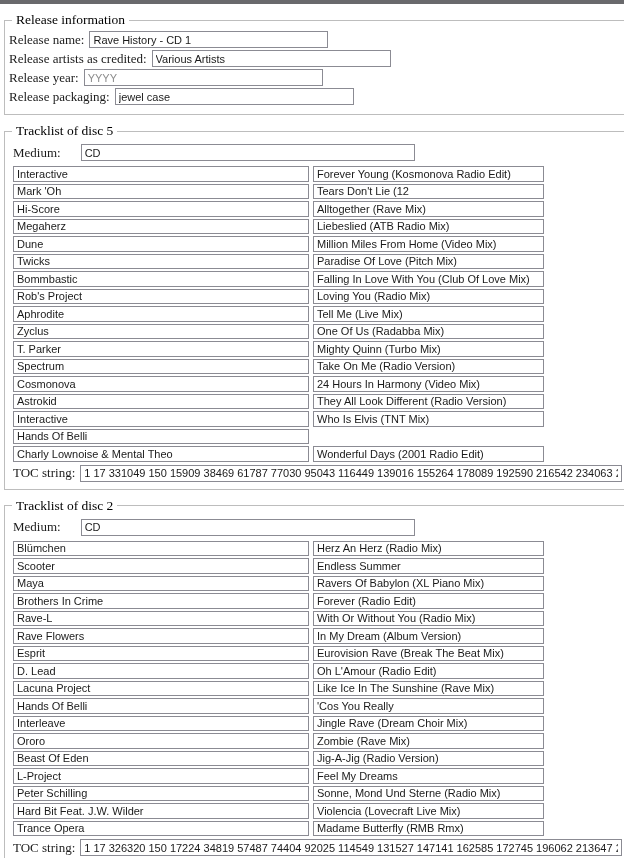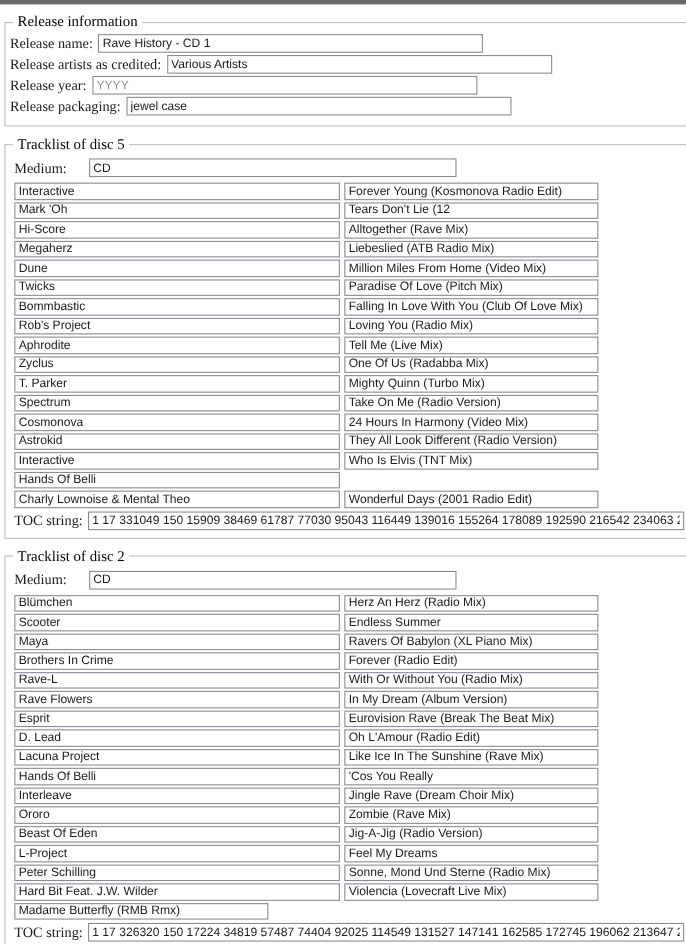--- a/index.html
+++ b/index.html
@@ -33,21 +33,21 @@
     background: #fff;
     padding: 1px 3px;
     box-sizing: border-box;
     height: 17px;
   }
   input[type="text"]::placeholder { color: #8d8d8d; }
 
   
   .frow { display: flex; align-items: center; margin: 2px 0; height: 17px; }
   .frow label { margin-right: 5px; white-space: nowrap; text-align: right; }
-  .frow input { width: 350px; }
+  .frow input { width: 239px; }
 
   
   .mrow { display: flex; align-items: center; margin: 4px 0 5px 4px; height: 17px; }
   .mrow label { margin-right: 20px; }
   .mrow input { width: 334px; }
 
   
   .tracks { margin-left: 4px; }
   .trow { display: flex; margin-bottom: 2px; }
   .trow input { height: 15.5px; }
@@ -230,20 +230,21 @@
       </div>
       <div class="trow">
         <input type="text" class="artist" value="Peter Schilling" style="">
         <input type="text" class="title" value="Sonne, Mond Und Sterne (Radio Mix)" style="">
       </div>
       <div class="trow">
         <input type="text" class="artist" value="Hard Bit Feat. J.W. Wilder" style="">
         <input type="text" class="title" value="Violencia (Lovecraft Live Mix)" style="">
       </div>
       <div class="trow">
+        <input type="text" class="artist" value="Trance Opera" style="">
         <input type="text" class="title" value="Madame Butterfly (RMB Rmx)" style="">
       </div>
     </div>
   <div class="tocrow">
     <label>TOC string:</label>
     <input type="text" value="1 17 326320 150 17224 34819 57487 74404 92025 114549 131527 147141 162585 172745 196062 213647 231417 247917 268217" style="">
   </div>
 </fieldset>
 
 </body></html>

